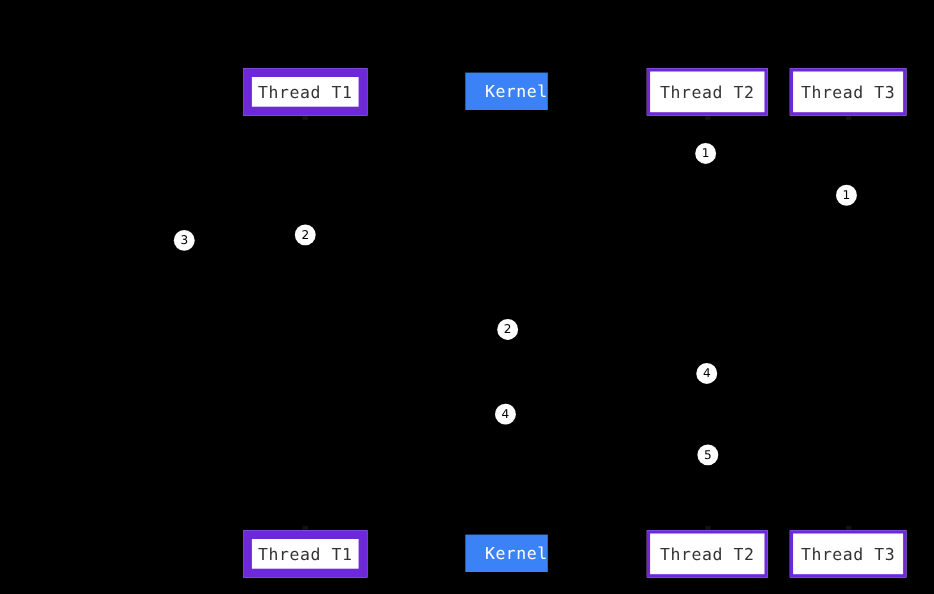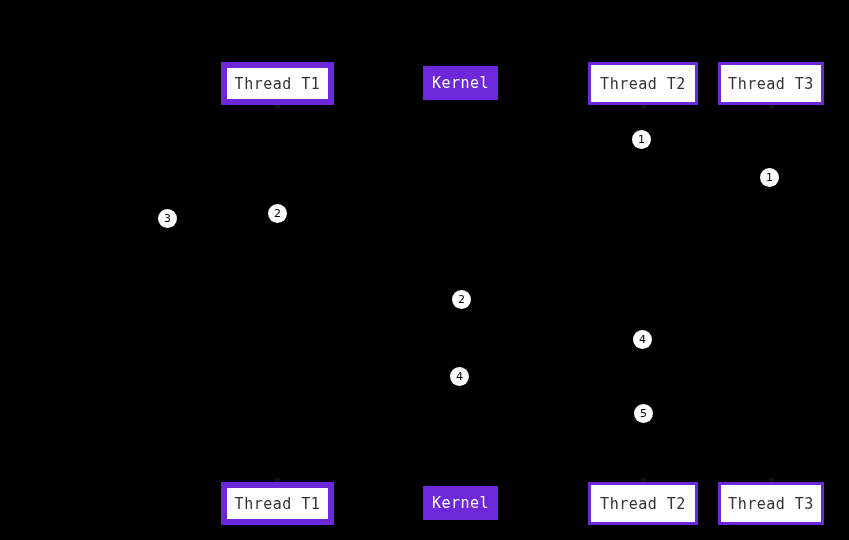--- a/index.html
+++ b/index.html
@@ -50,32 +50,33 @@
     box-sizing: border-box;
     display: flex;
     align-items: center;
     justify-content: center;
     font-size: 15px;
     letter-spacing: 0.5px;
     white-space: nowrap;
   }
   .participant.style-redbox {
     background: #ffffff;
-    border: 6px solid #6d28d9;
+    border: 8px solid #6d28d9;
     color: #333333;
   }
   .participant.style-bluebox {
     background: #ffffff;
     border: 3px solid #6d28d9;
     color: #333333;
   }
   .participant.style-bluefill {
-    background: #6d28d9;
+    background: #3b82f6;
     border: none;
     color: #ffffff;
+    justify-content: flex-end;
   }
 
   
   .badge {
     position: absolute;
     width: 19px;
     height: 19px;
     border-radius: 50%;
     background: #ffffff;
     color: #000000;

